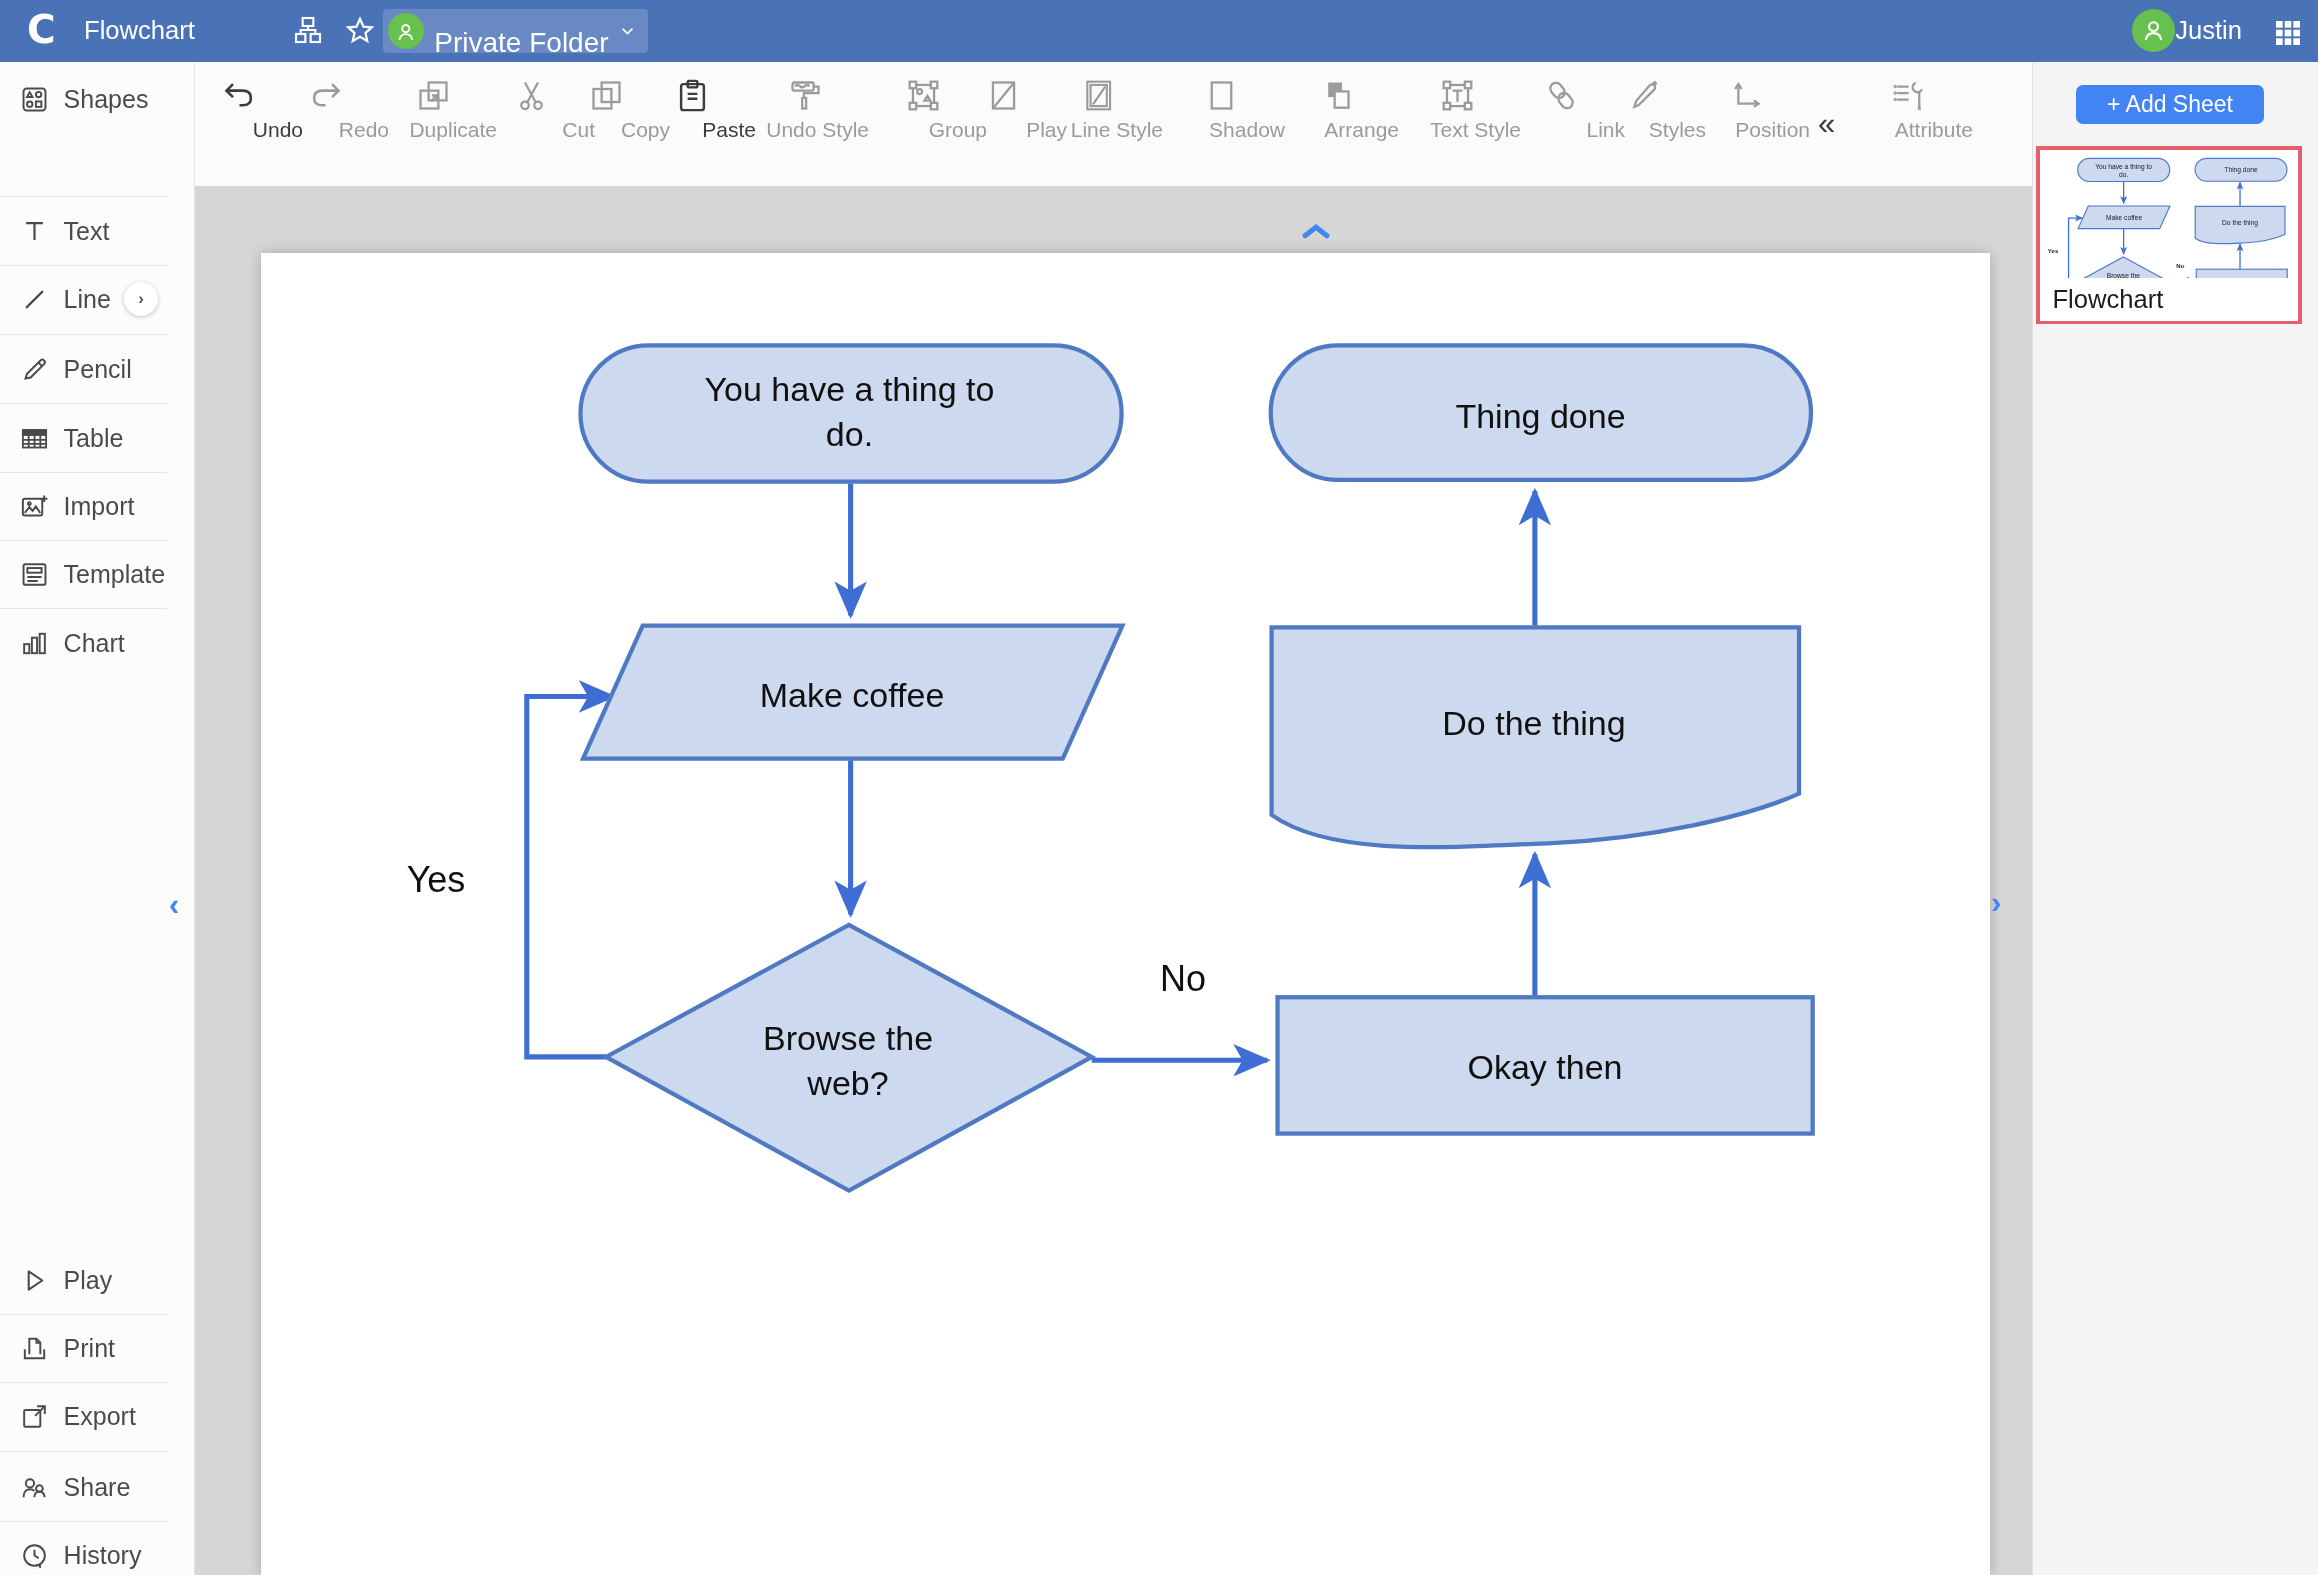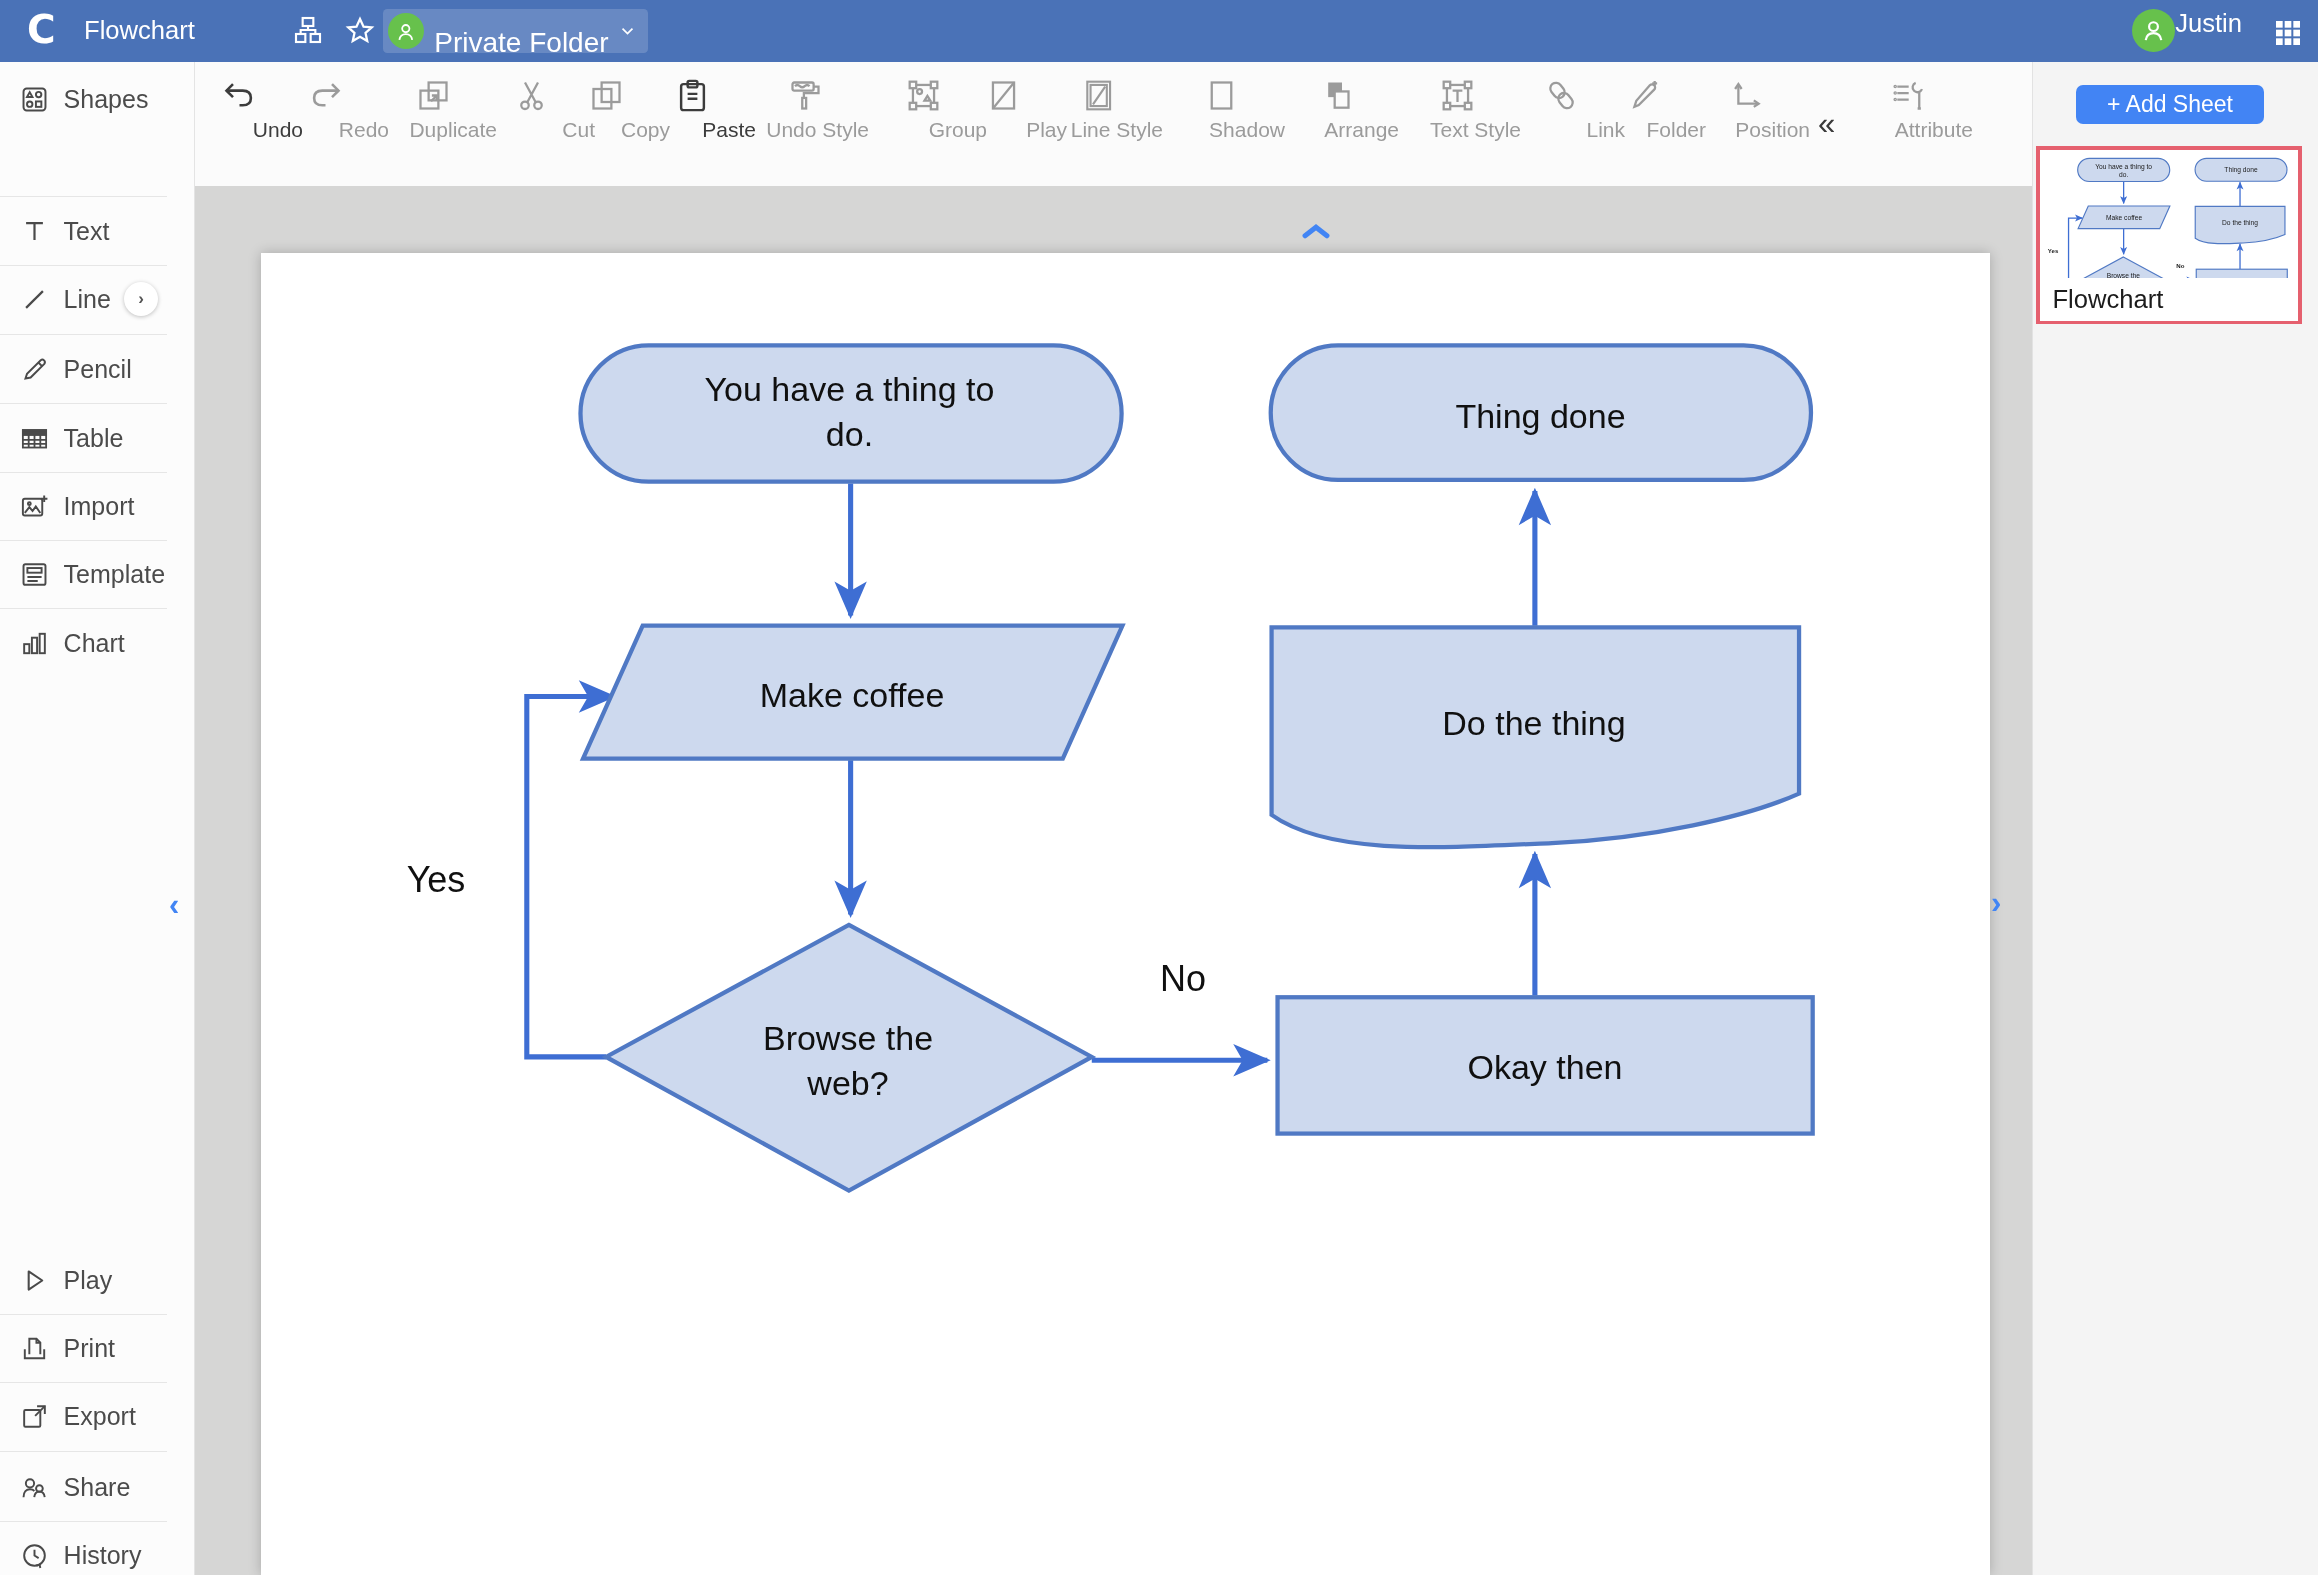--- a/index.html
+++ b/index.html
@@ -9,21 +9,21 @@
   .topbar{position:absolute;left:0;top:0;width:2319px;height:62px;background:#4a72b7;z-index:30;}
   .logo{position:absolute;left:27px;top:6.8px;color:#fff;font-size:39px;font-weight:800;
         font-family:"DejaVu Sans",sans-serif;}
   .doc-title{position:absolute;left:84px;top:16px;color:#fff;font-size:25.6px;}
   .tb-ic{position:absolute;top:13.6px;color:#fff;}
   .pill{position:absolute;left:383px;top:9.4px;height:44px;border-radius:4.3px;
         background:rgba(255,255,255,0.17);display:flex;align-items:center;padding:0 12px 0 5.1px;gap:10.2px;}
   .avatar{width:36px;height:36px;border-radius:50%;background:#67c14c;display:flex;
           align-items:center;justify-content:center;flex:none;}
   .pill-label{color:#fff;font-size:28px;margin-top:23px;}
-  .user{position:absolute;right:77px;top:9.4px;display:flex;gap:0;}
+  .user{position:absolute;right:77px;top:9.4px;display:flex;align-items:center;gap:0;}
   .user .avatar{width:43px;height:43px;}
   .user-name{color:#fff;font-size:25.6px;}
   .grid-ic{position:absolute;right:15.3px;top:17px;}
   
   .toolbar{position:absolute;left:194px;top:62px;width:1839px;height:124px;background:#fbfbfb;z-index:20;}
   .tool{position:absolute;top:13.6px;width:128px;text-align:right;color:#9b9b9b;}
   .tool.on{color:#3c3c3c;}
   .tool svg{display:block;margin:0 auto;}
   .tool-label{font-size:21px;margin-top:3.4px;white-space:nowrap;}
   .collapse-left{position:absolute;top:44px;font-size:31px;color:#3a3a3a;}
@@ -245,21 +245,21 @@
         </g>
         </svg>
       <div class="tool-label">Link</div>
     </div>
 
     <div class="tool" style="left:1384px">
       <svg width="39" height="39" viewBox="0 0 24 24" fill="none" stroke="currentColor" stroke-width="1.4">
         <path d="M7 19l1.2-3.8L16.5 5.7a1.9 1.9 0 0 1 2.7 2.7L9.7 17.9 7 19z"></path>
         <path d="M19.5 3v3M18 4.5h3"></path>
         </svg>
-      <div class="tool-label">Folder</div>
+      <div class="tool-label">Styles</div>
     </div>
 
     <div class="tool" style="left:1488px">
       <svg width="39" height="39" viewBox="0 0 24 24" fill="none" stroke="currentColor" stroke-width="1.4">
         <path d="M7 6v11h12"></path>
           <path d="M5 8l2-3 2 3"></path>
           <path d="M16.5 15l3 2-3 2"></path>
         </svg>
       <div class="tool-label">Position</div>
     </div>

